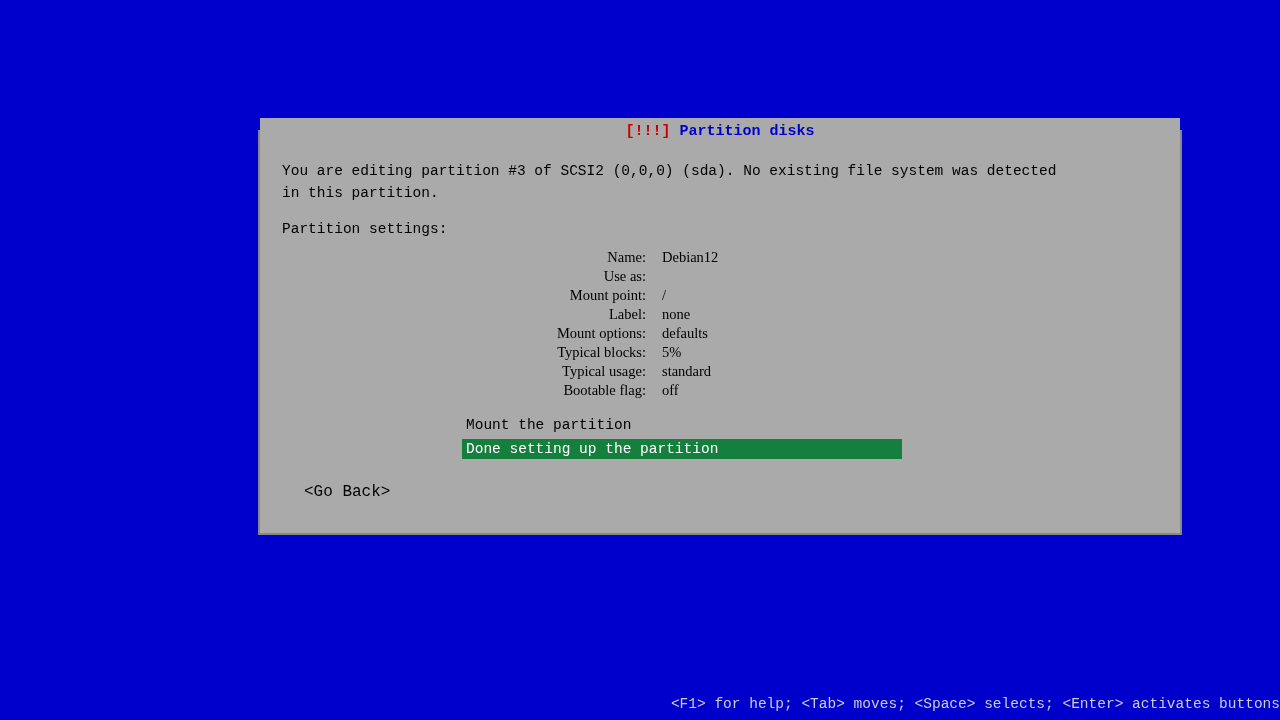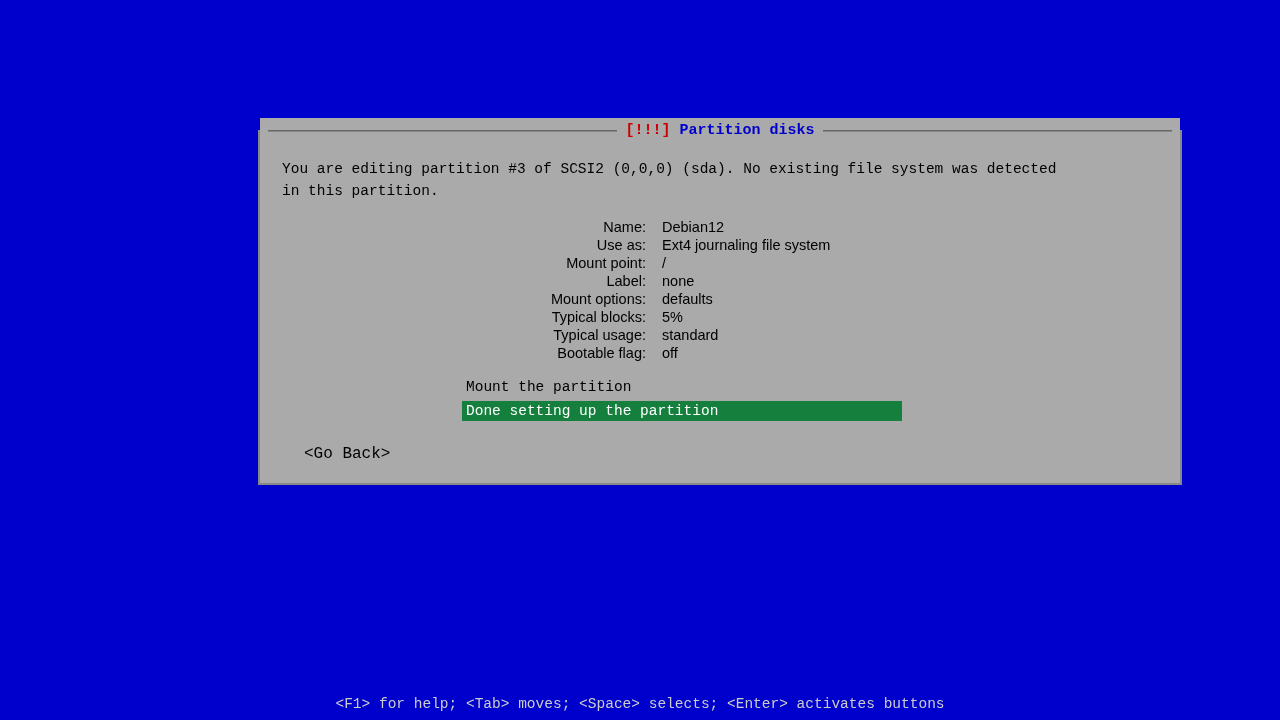--- a/index.html
+++ b/index.html
@@ -44,20 +44,21 @@
 
     .dialog-title-bar {
       display: flex;
       align-items: center;
       justify-content: center;
       background-color: #aaaaaa;
       padding: 4px 8px;
       position: relative;
       top: -14px;
       margin-bottom: -14px;
+      flex-direction: column;
     }
 
     .dialog-title-line {
       flex: 1;
       height: 2px;
       background-color: #888888;
       border-top: 1px solid #666;
     }
 
     .dialog-title-text {
@@ -69,21 +70,21 @@
     .dialog-title-exclaim {
       color: #cc0000;
     }
 
     .dialog-title-name {
       color: #0000cc;
       font-weight: bold;
     }
 
     .dialog-content {
-      padding: 16px 22px 20px 22px;
+      padding: 16px 22px 32px 22px;
     }
 
     .description-text {
       margin-bottom: 16px;
       line-height: 1.5;
       font-size: 14.5px;
     }
 
     .partition-settings-label {
       margin-bottom: 12px;
@@ -92,21 +93,21 @@
 
     .settings-table {
       margin-left: 180px;
       margin-bottom: 16px;
     }
 
     .settings-row {
       display: flex;
       margin-bottom: 2px;
       font-size: 14.5px;
-      font-family: Liberation Sans, sans-serif;
+      font-family: Liberation Serif, serif;
     }
 
     .settings-key {
       min-width: 200px;
       text-align: right;
       padding-right: 16px;
     }
 
     .settings-val {
       color: #000000;
@@ -150,21 +151,21 @@
     }
 
     .status-bar {
       position: absolute;
       bottom: 0;
       left: 0;
       width: 1280px;
       background-color: #0000cc;
       color: #cccccc;
       padding: 8px 0;
-      text-align: center;
+      text-align: right;
       font-size: 14.5px;
       font-family: 'Courier New', Courier, monospace;
     }
   </style>
 </head>
 <body>
 
 <div class="screen">
 
   <div class="dialog">
@@ -176,30 +177,30 @@
       </span>
       <div class="dialog-title-line"></div>
     </div>
 
     <div class="dialog-content">
       <div class="description-text">
         <div>You are editing partition #3 of SCSI2 (0,0,0) (sda). No existing file system was detected</div>
         <div>in this partition.</div>
       </div>
 
+      <div class="partition-settings-label">Partition settings:</div>
 
       <div class="settings-table">
 
       <div class="settings-row">
             <span class="settings-key">Name:</span>
             <span class="settings-val">Debian12</span>
           </div>
           <div class="settings-row">
             <span class="settings-key">Use as:</span>
-            <span class="settings-val">Ext4 journaling file system</span>
           </div>
           <div class="settings-row">
             <span class="settings-key">Mount point:</span>
             <span class="settings-val">/</span>
           </div>
           <div class="settings-row">
             <span class="settings-key">Label:</span>
             <span class="settings-val">none</span>
           </div>
           <div class="settings-row">

